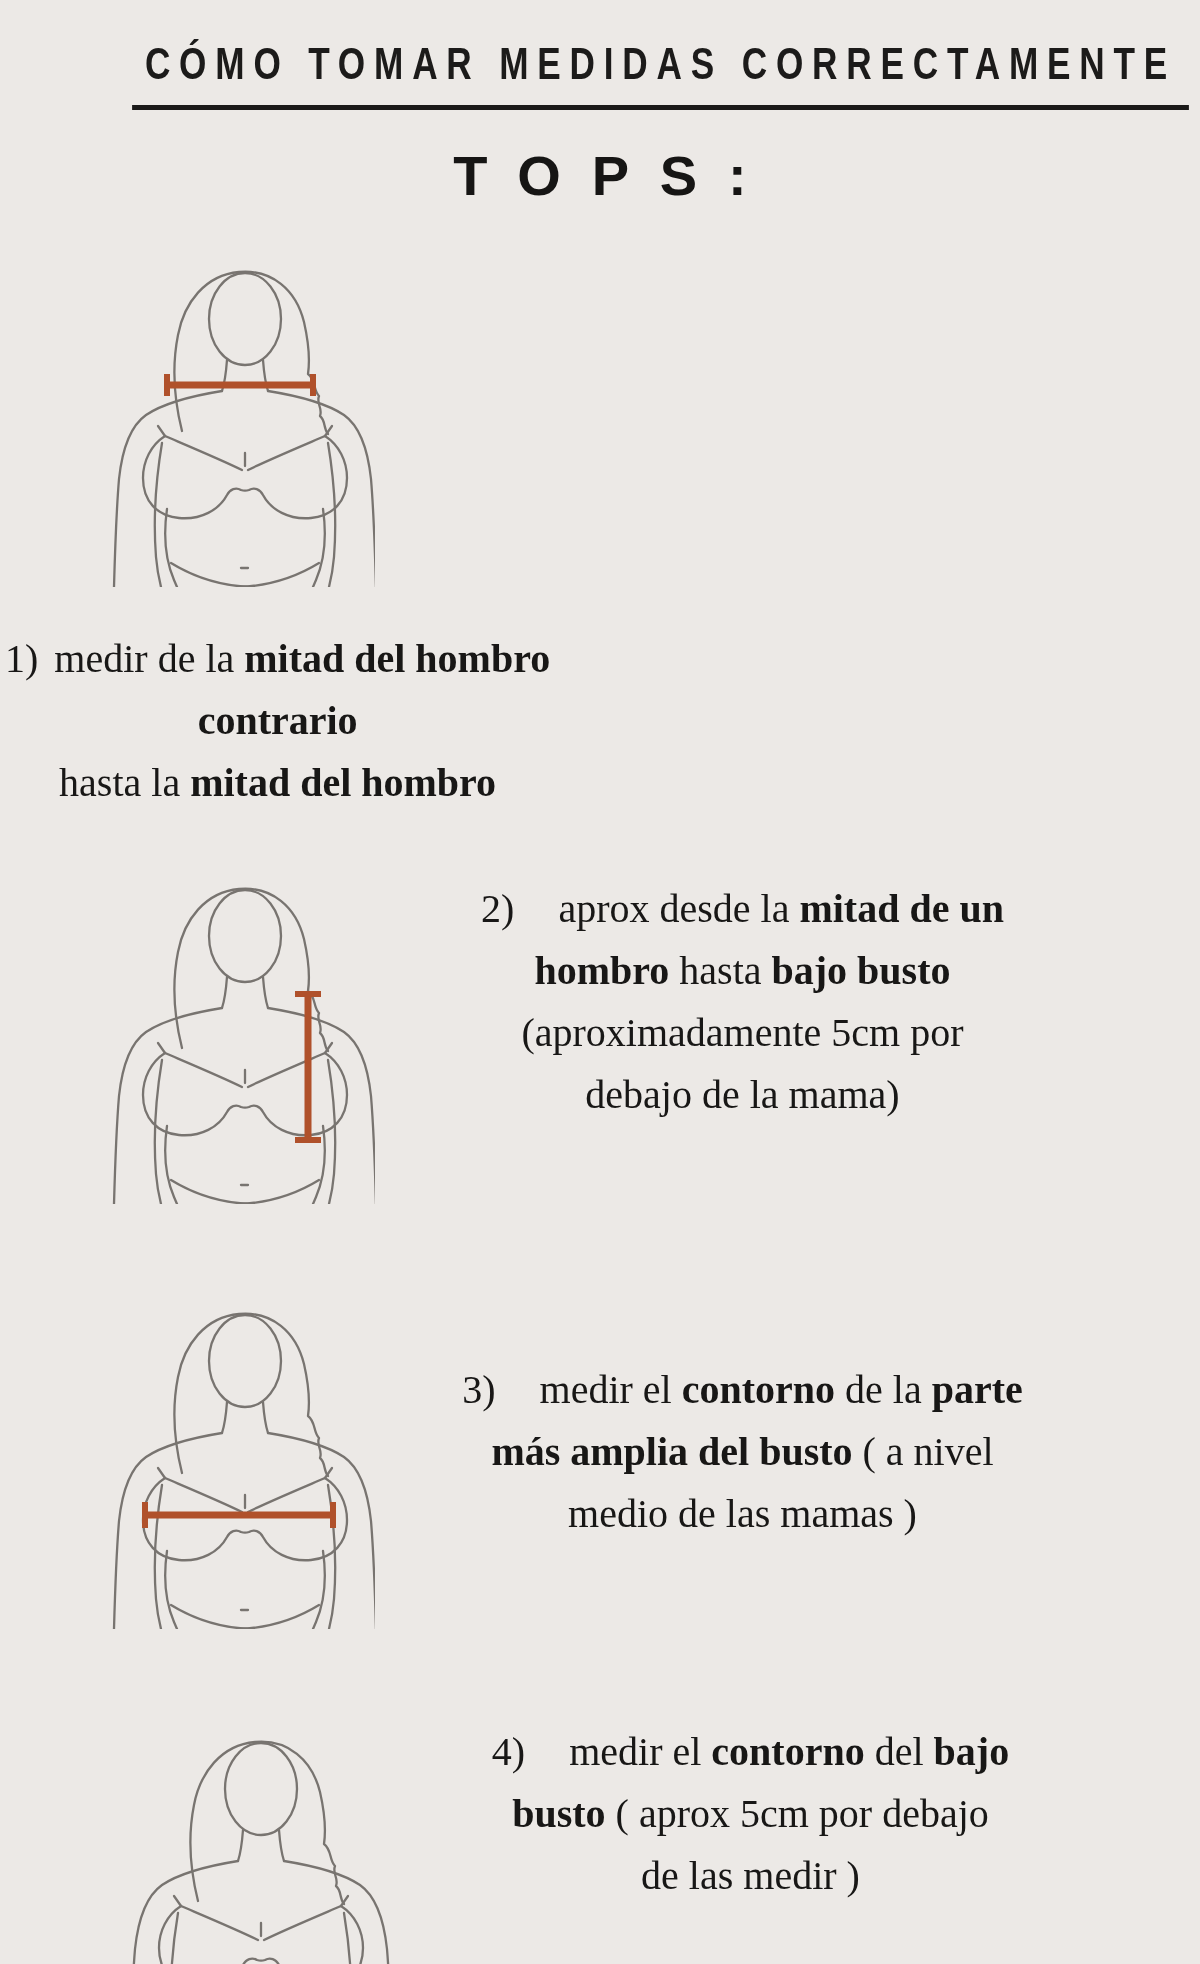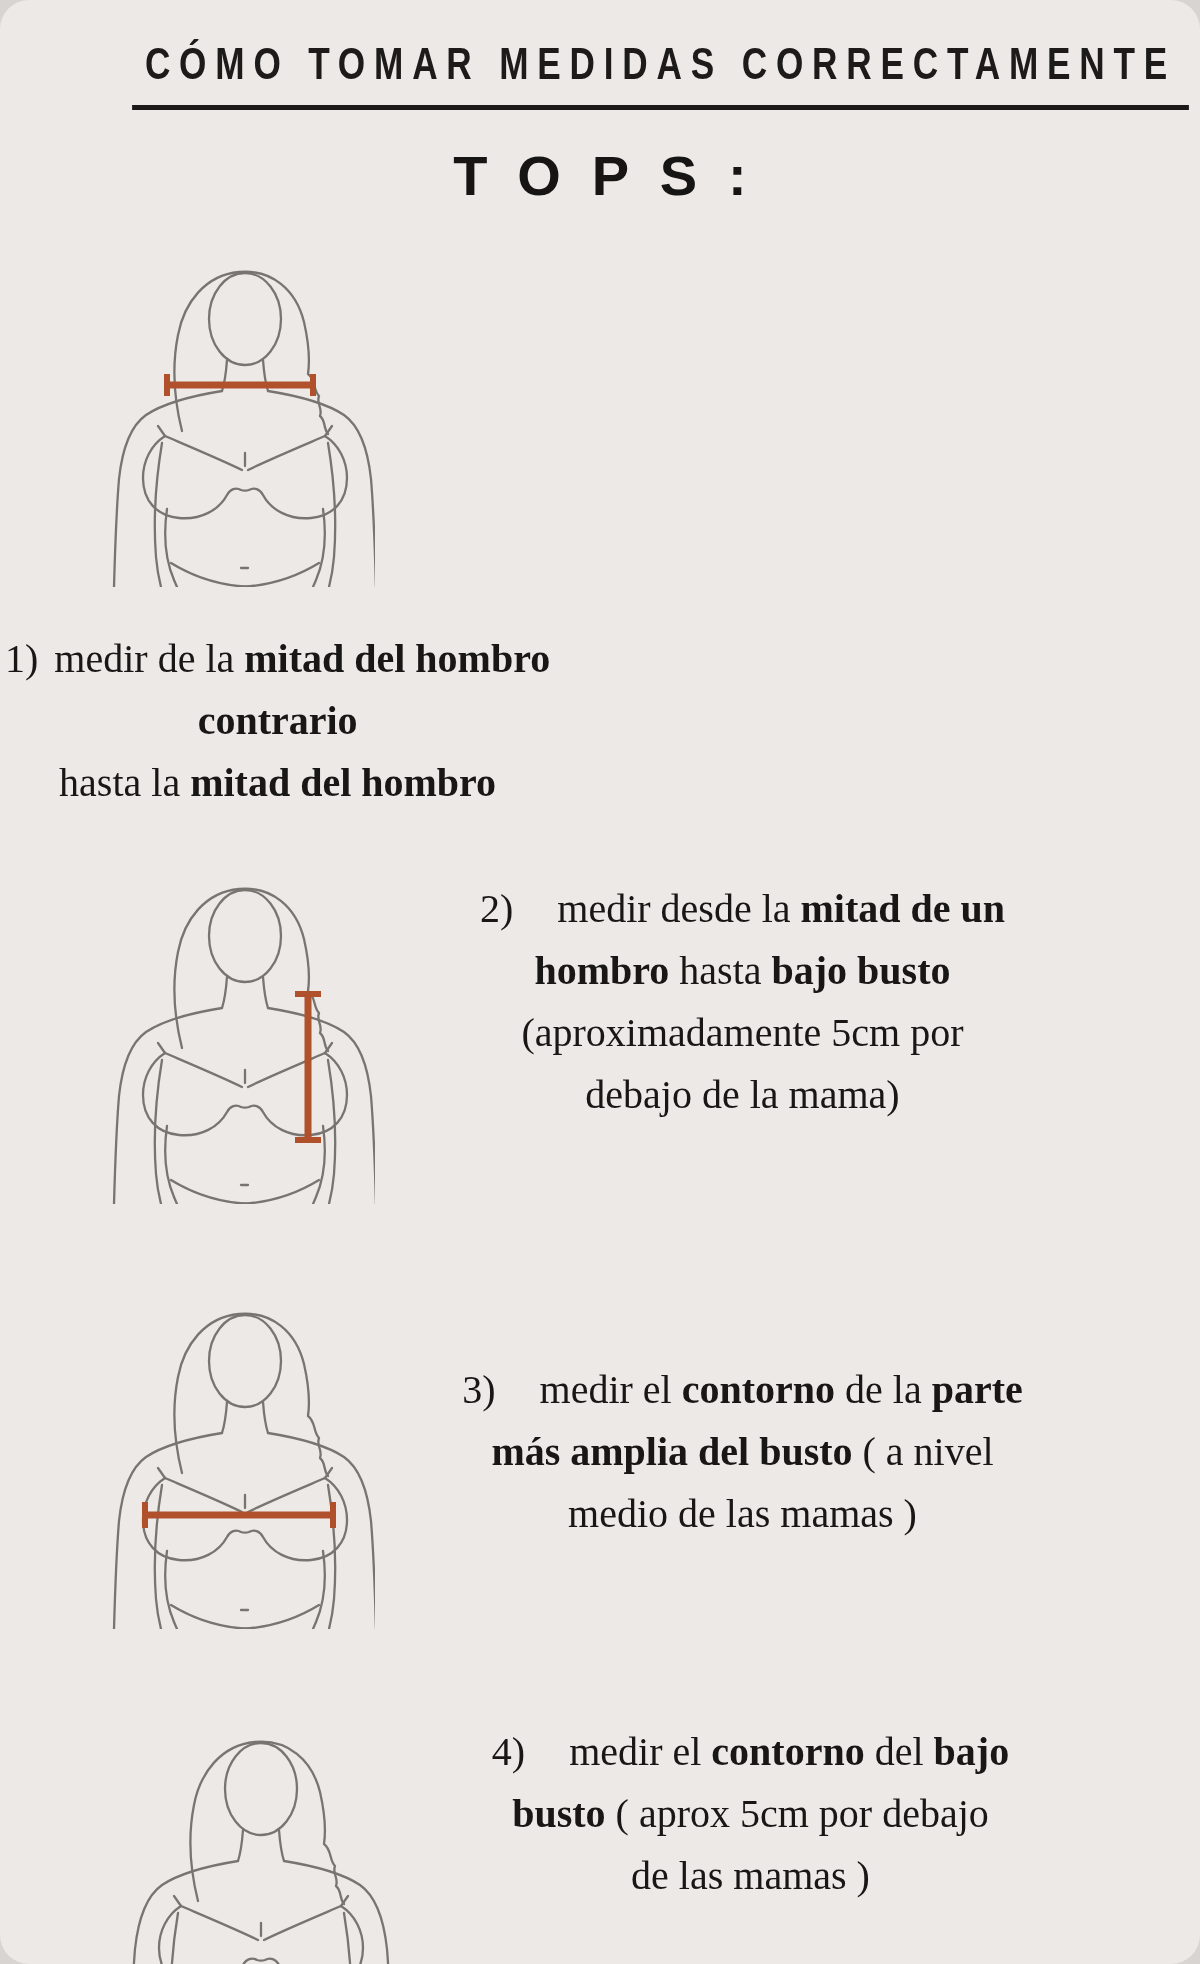--- a/index.html
+++ b/index.html
@@ -12,21 +12,20 @@
   html,body{margin:0;padding:0;}
   body{background:#d8d4d1;}
   .page{
     position:relative;
     width:1200px;height:1964px;
     margin:0 auto;
     background:var(--bg);
     overflow:hidden;
     font-family:"Liberation Serif", serif;
     color:var(--ink);
-    border-radius:29px;
   }
   
   .title-wrap{text-align:center;padding-top:38px;}
   .title{
     display:inline-block;
     margin:0;
     font-family:"Liberation Sans", sans-serif;
     font-weight:700;
     font-size:44px;
     line-height:52px;
@@ -167,21 +166,21 @@
   <section class="row row-2">
     <svg class="fig" viewBox="0 0 300 340">
       <use href="#torso"></use>
       <g>
         <path class="measure" d="M 233 130 L 233 276"></path>
         <path class="measure-cap" d="M 220 130 L 246 130"></path>
         <path class="measure-cap" d="M 220 276 L 246 276"></path>
       </g>
     </svg>
     <div class="text">
-      <div class="line"><span class="num">2)</span><span>medir desde la </span><b>mitad de un</b></div>
+      <div class="line"><span class="num">2)</span><span>aprox desde la </span><b>mitad de un</b></div>
       <div class="line"><b>hombro</b><span> hasta </span><b>bajo busto</b></div>
       <div class="line"><span>(aproximadamente 5cm por</span></div>
       <div class="line"><span>debajo de la mama)</span></div>
     </div>
   </section>
 
   <section class="row row-3">
     <svg class="fig" viewBox="0 0 300 340">
       <use href="#torso"></use>
       <g>
@@ -202,17 +201,17 @@
       <use href="#torso"></use>
       <g>
         <path class="measure" d="M 84 282 L 244 282"></path>
         <path class="measure-cap" d="M 84 269 L 84 295"></path>
         <path class="measure-cap" d="M 244 269 L 244 295"></path>
       </g>
     </svg>
     <div class="text">
       <div class="line"><span class="num">4)</span><span>medir el </span><b>contorno</b><span> del </span><b>bajo</b></div>
       <div class="line"><b>busto</b><span> ( aprox 5cm por debajo</span></div>
-      <div class="line"><span>de las mamas )</span></div>
+      <div class="line"><span>de las medir )</span></div>
     </div>
   </section>
 
 </div>
 
 </body></html>

